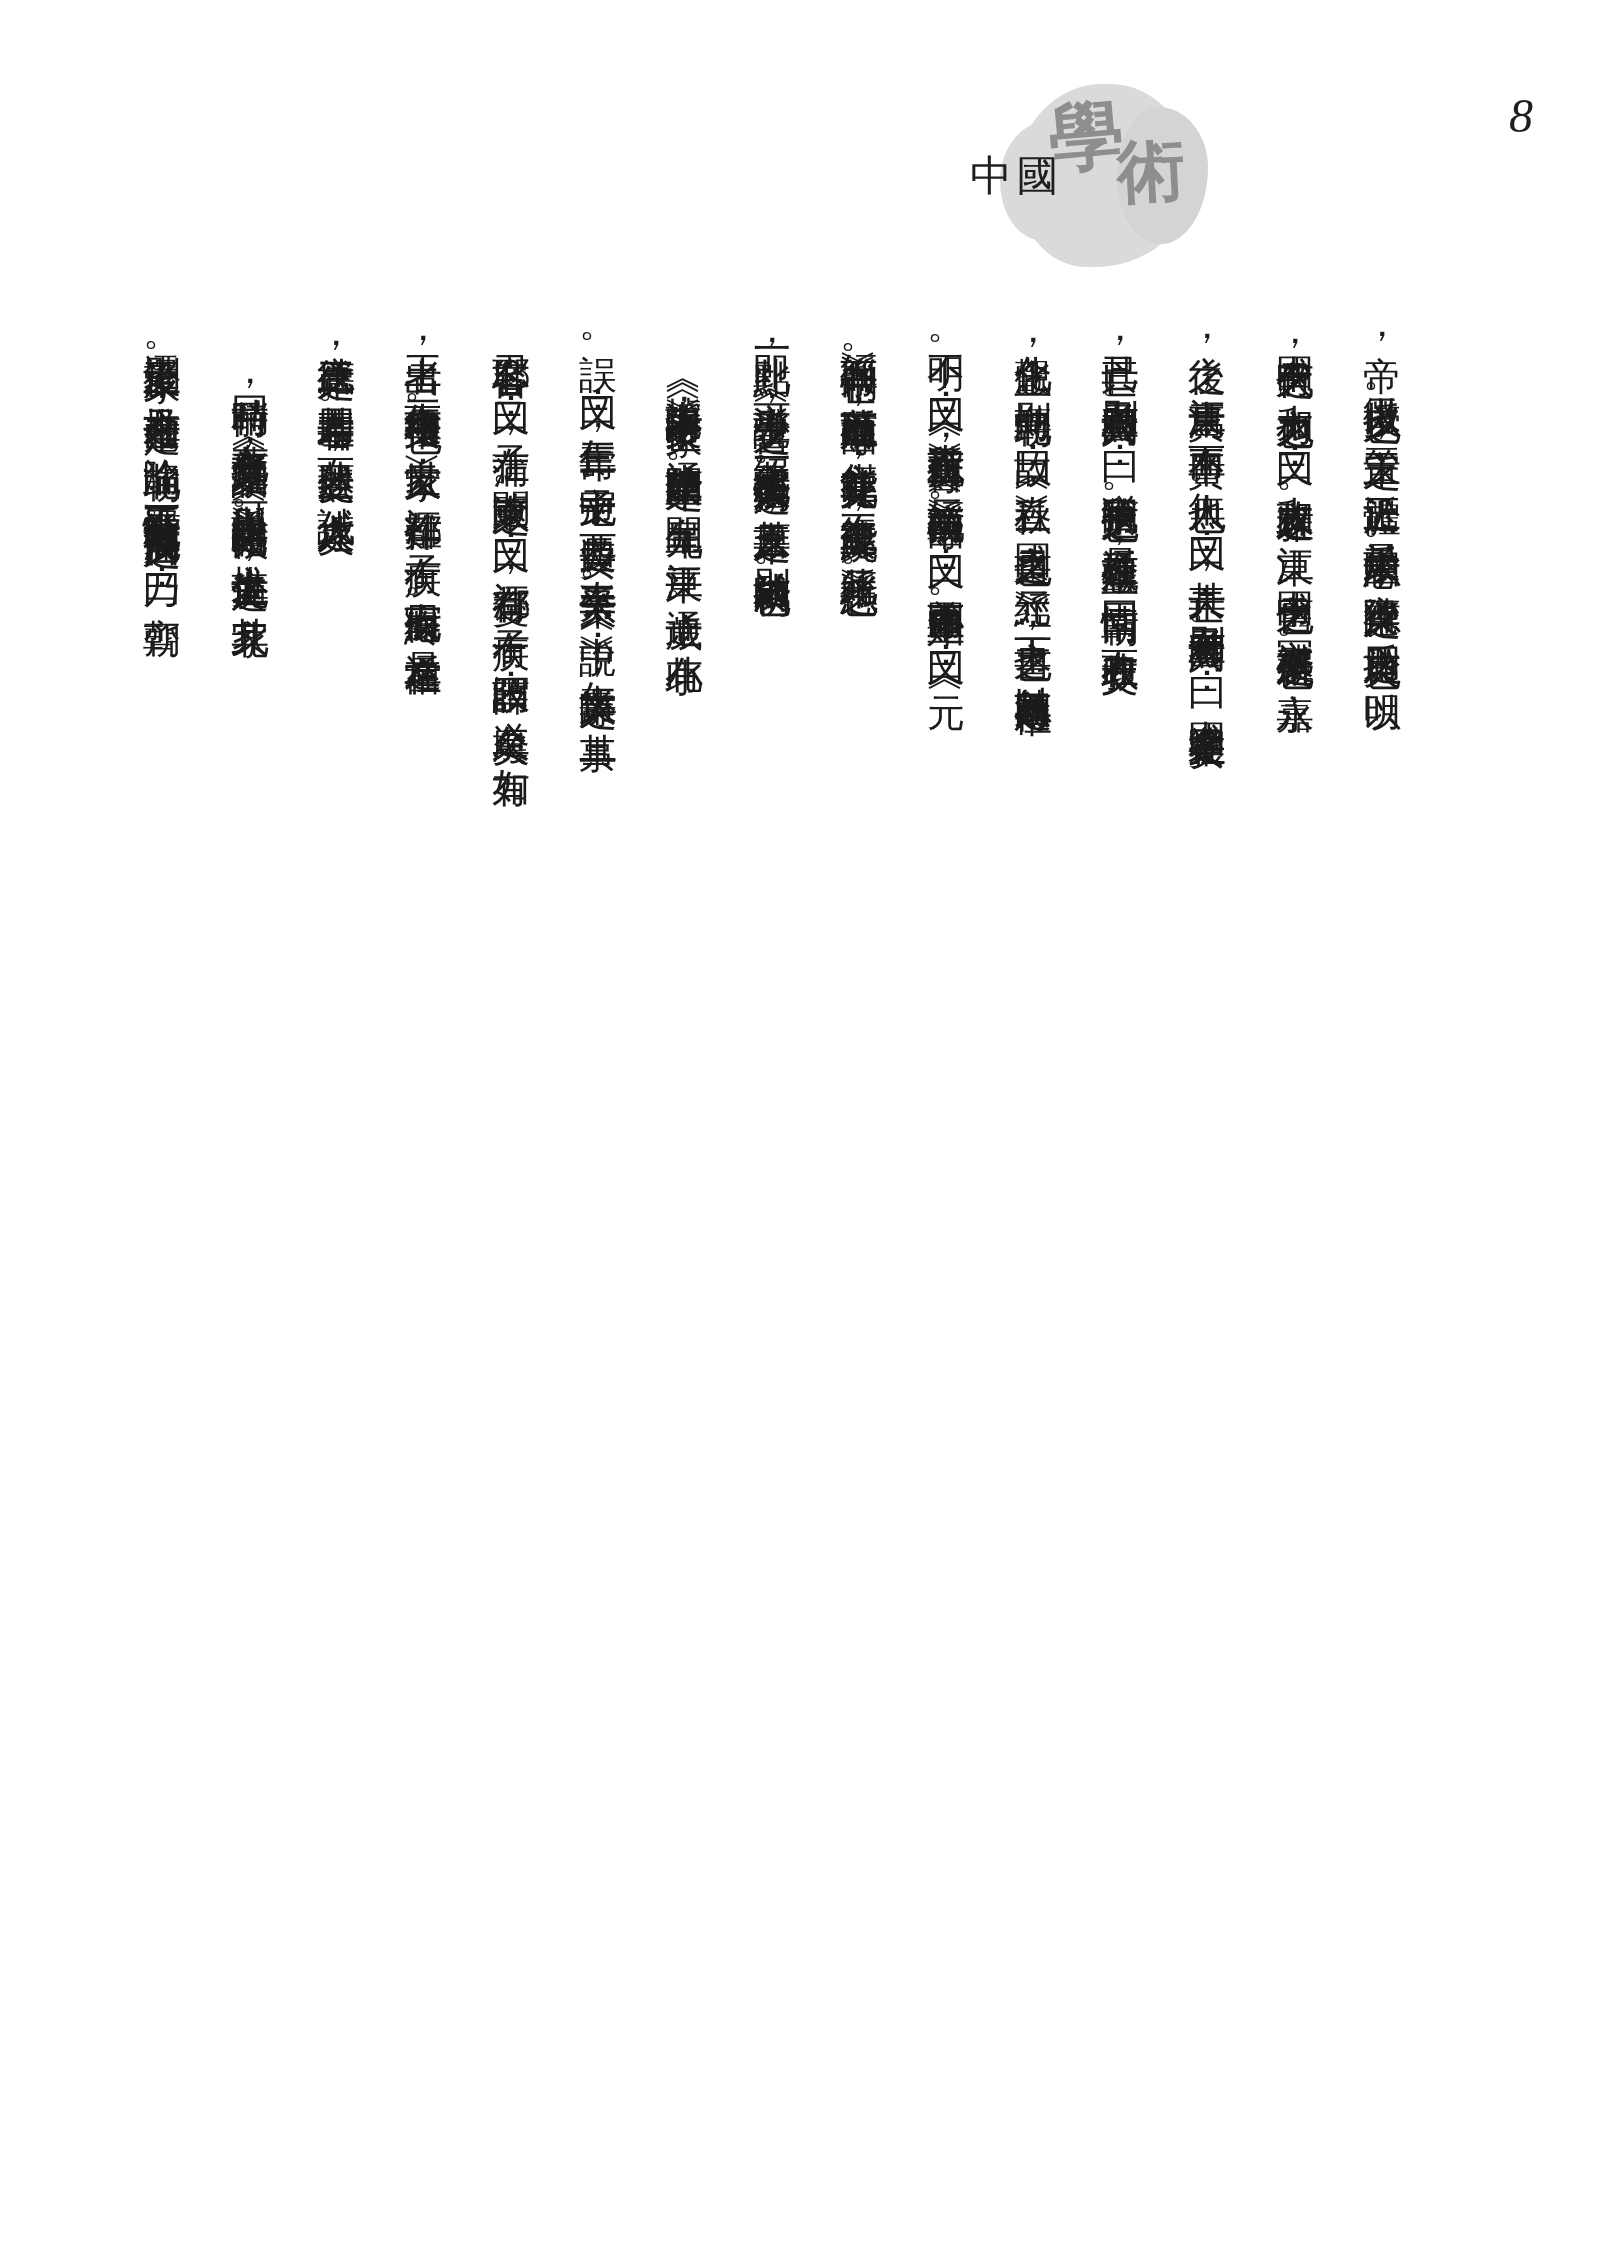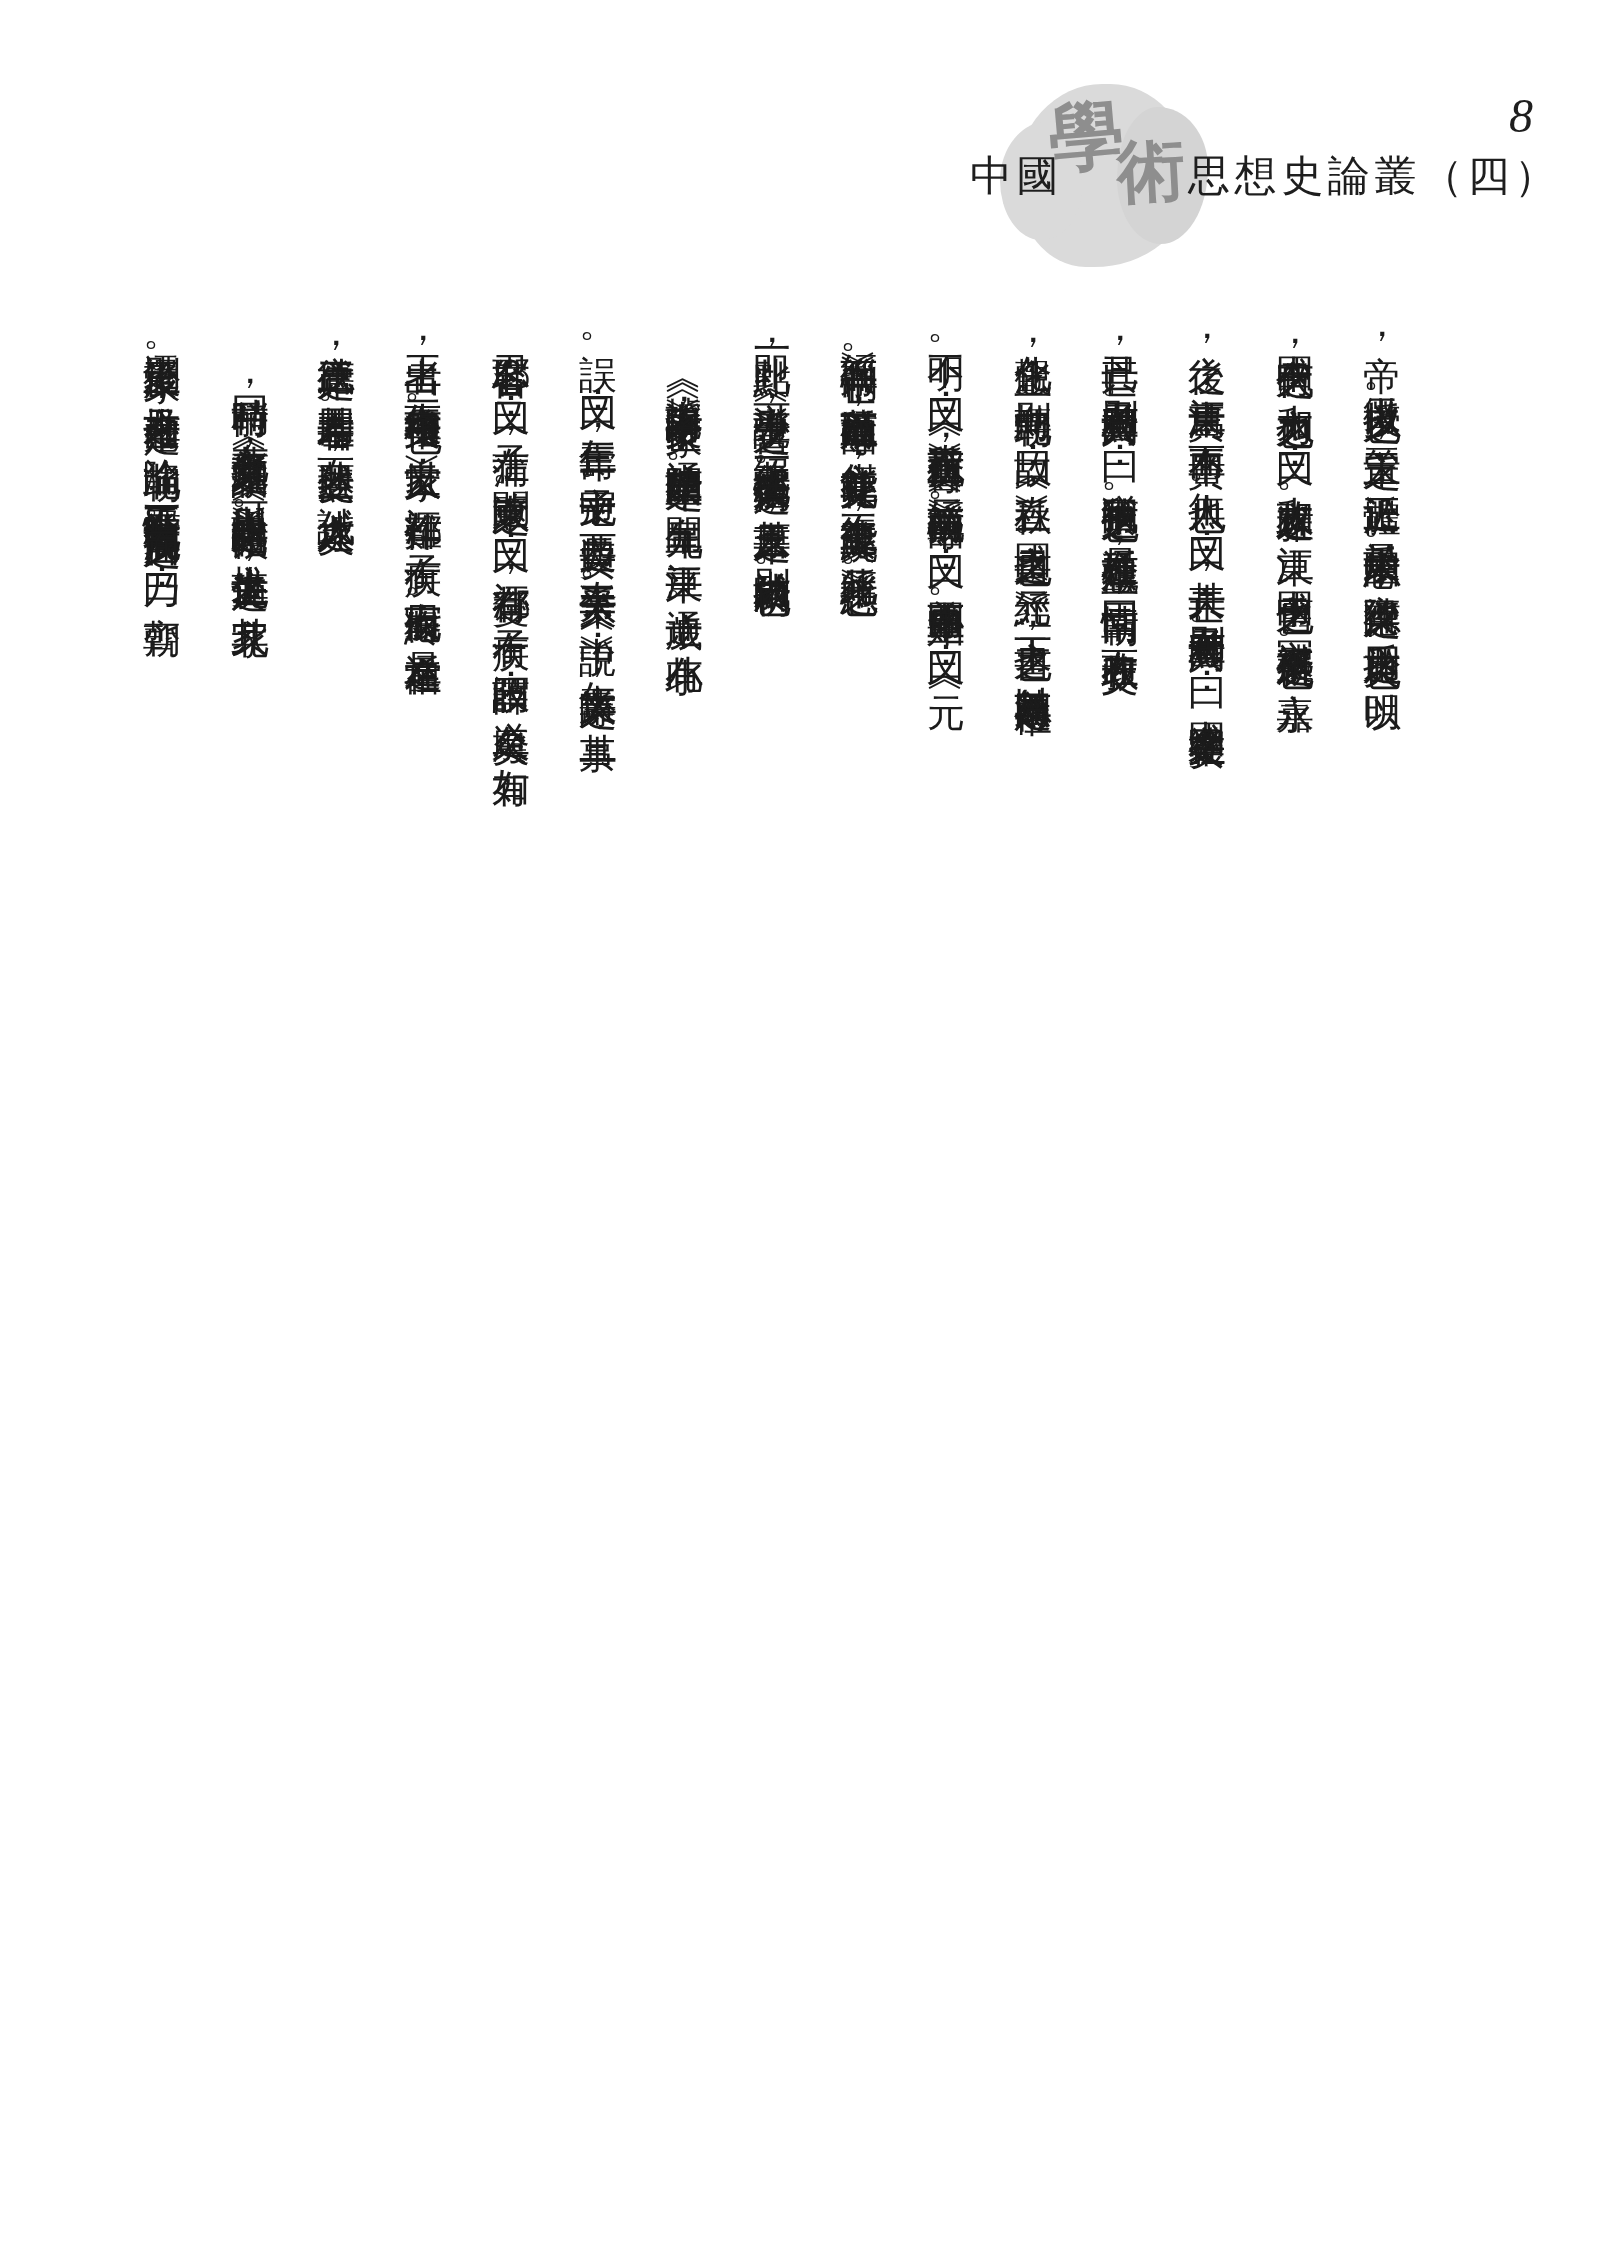--- a/index.html
+++ b/index.html
@@ -100,21 +100,20 @@
   .c15 { left: 140px; }
 </style>
 </head>
 <body>
 
 <div class="header-band">
   <div class="ink-blob"></div>
   <span class="callig-char callig-1">學</span>
   <span class="callig-char callig-2">術</span>
   <span class="header-title-part title-prefix">中國</span>
-  <span class="header-title-part title-suffix">思想史論叢（四）</span>
   <span class="page-number">8</span>
 </div>
 
 <div class="text-block">
   <div class="vcol c1">帝，徵天以授之也。晉宋之王，近於正體，於是乎未忘中國。齊梁陳之德，斥之於四夷也。以明</div>
   <div class="vcol c2">中國之有代，太和之力也。又曰：太和之政近雅。江東，中國之舊也。衣冠禮樂之所就也。永嘉</div>
   <div class="vcol c3">之後，江東貴焉，而卒不貴，無人也。又曰：其未亡，則君子奪其國焉。曰：中國之禮樂安在？</div>
   <div class="vcol c4">其已亡，則君子與其國焉。曰：猶我中國之遺也。是通在種姓觀念上，固同情南朝，而在政教文</div>
   <div class="vcol c5">化觀念上，則轉向北朝。故曰：《春秋》，一國之書也。《元經》，天下之書也，以其無定國而帝位</div>
   <div class="vcol c6">不明。又曰：《春秋》抗王而尊魯，《元經》抗帝而尊中國。又曰：尊中國而正皇始。又曰：《元</div>

